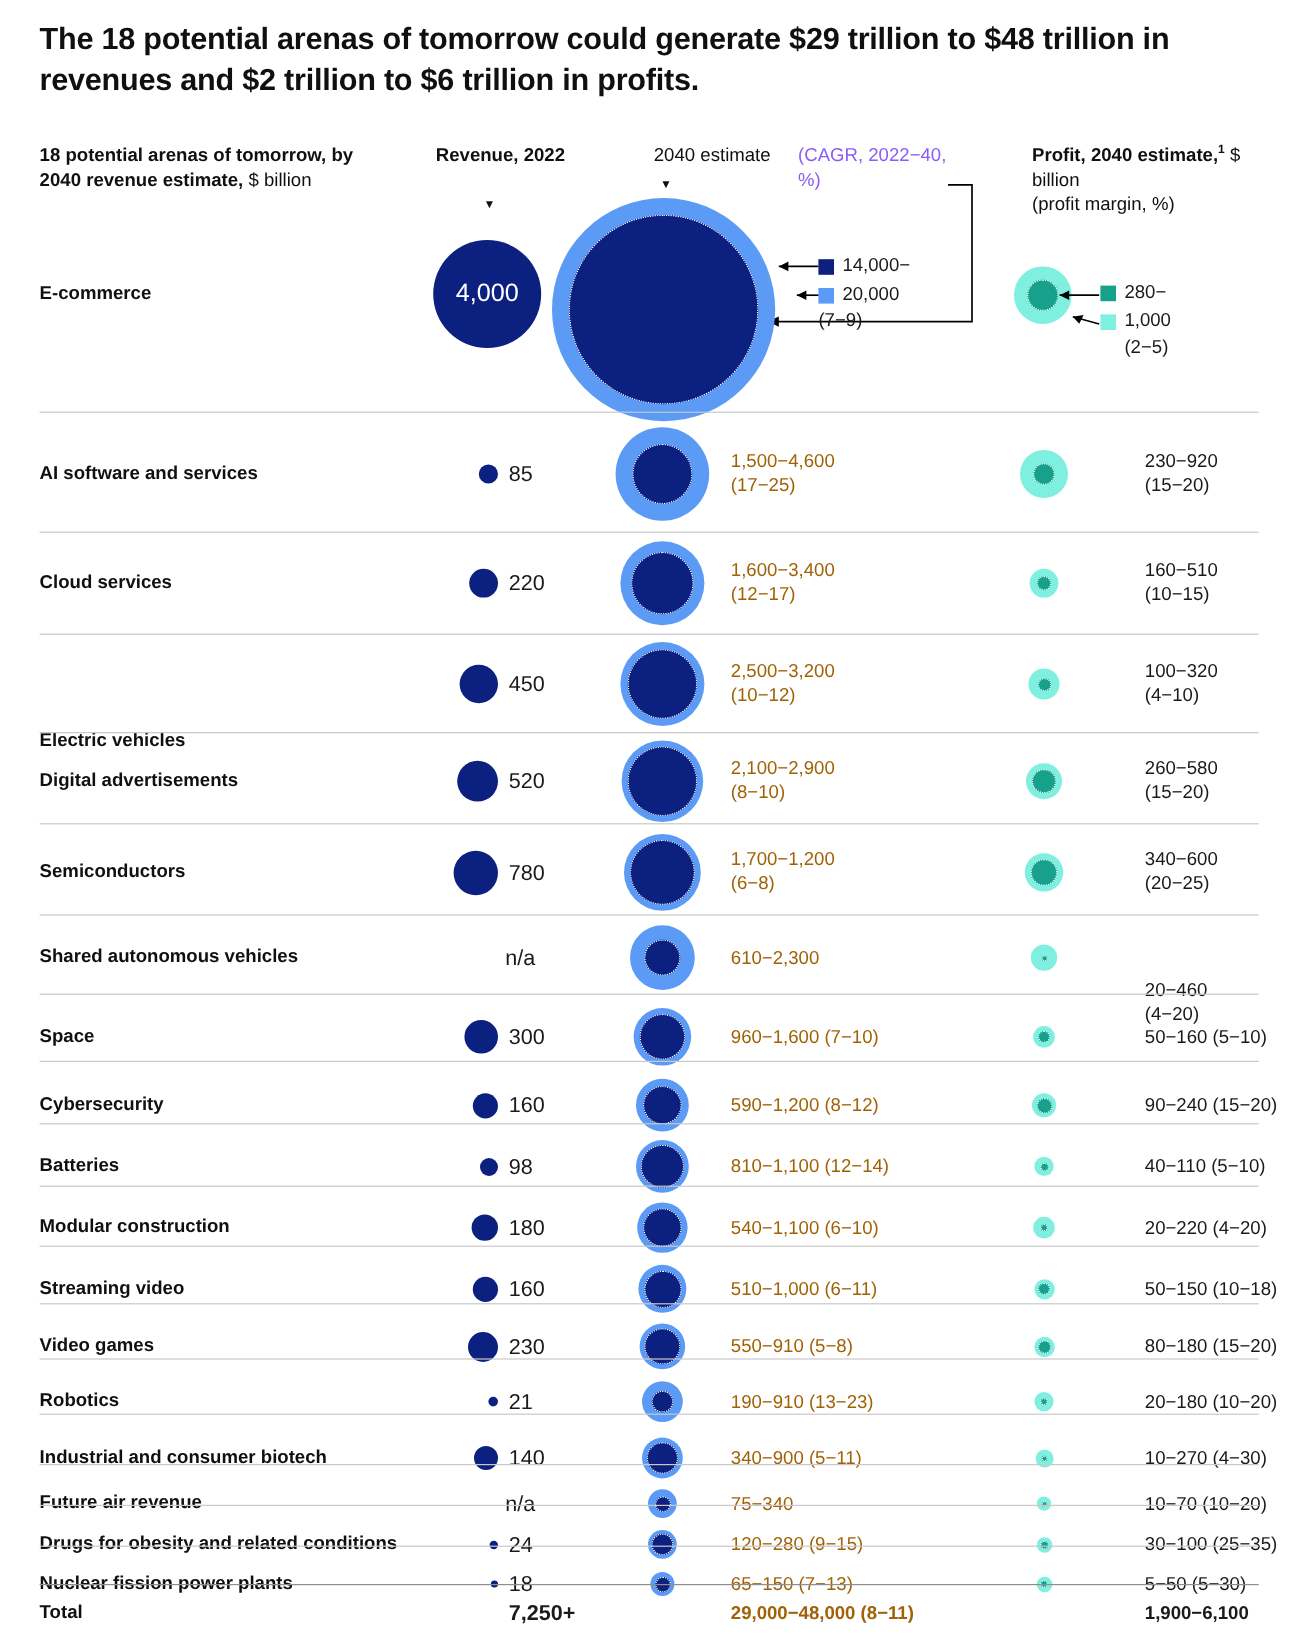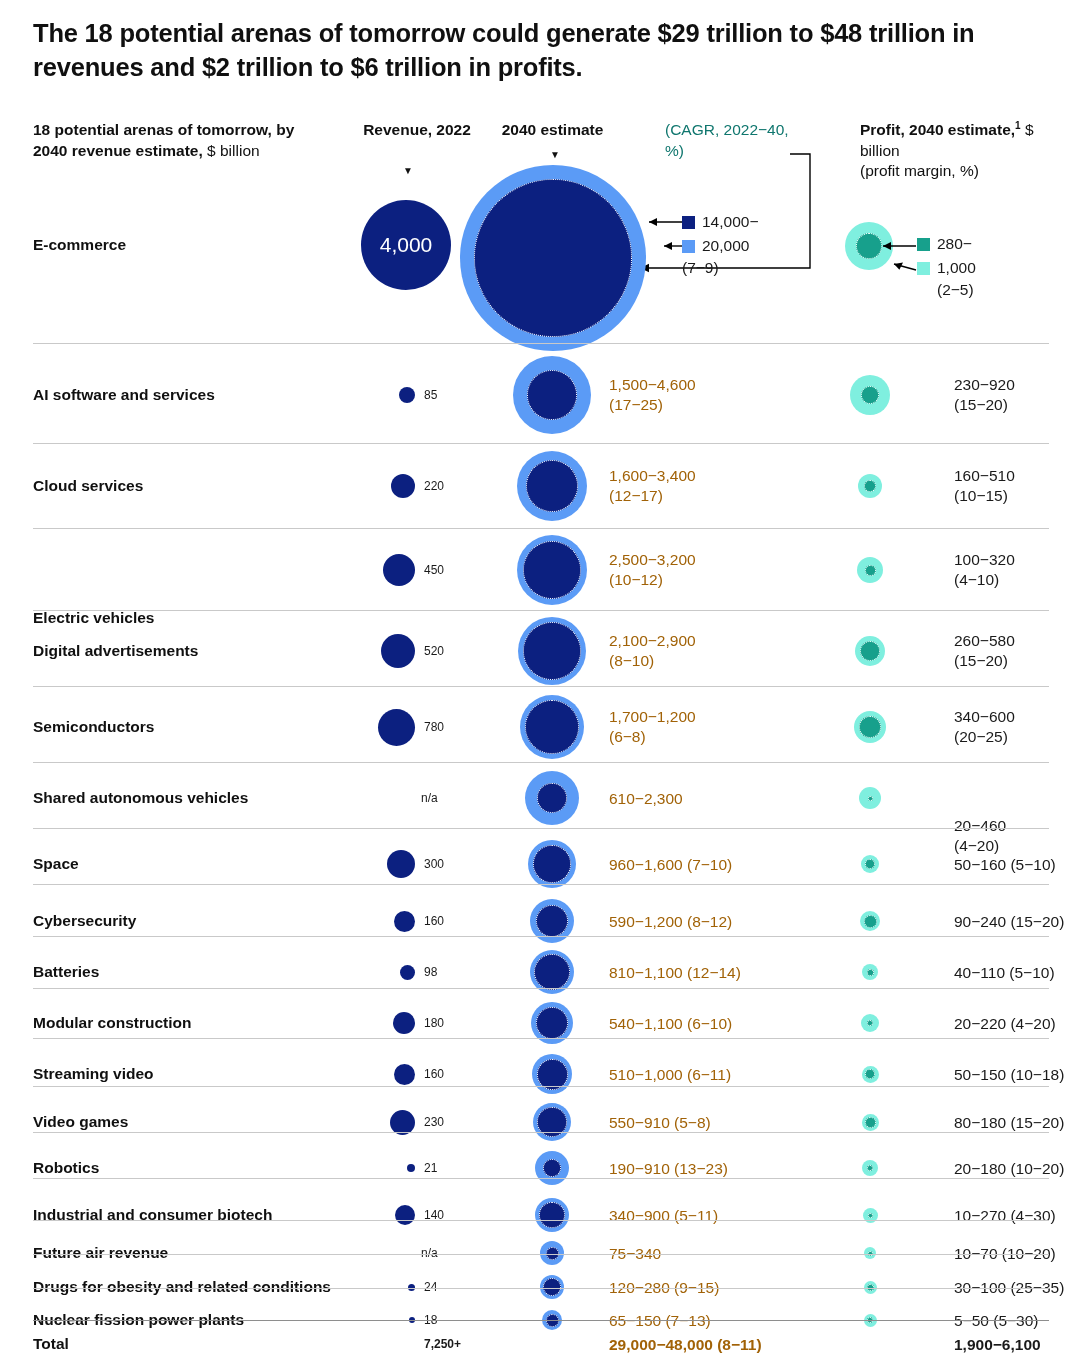--- a/index.html
+++ b/index.html
@@ -17,39 +17,39 @@
     letter-spacing:-0.2px;color:#101010;
   }
 
   
   .colhead{font-size:15.5px;line-height:20.5px;color:#101010;}
   .colhead b{font-weight:700;}
   .colhead .lt{font-weight:400;}
 
   #head-arena{left:33px;top:120px;width:300px;font-weight:700;}
   #head-rev{left:362px;top:120px;width:110px;text-align:center;font-weight:700;}
-  #head-est{left:470px;top:120px;width:165px;text-align:center;font-weight:700;}
-  #head-cagr{left:665px;top:120px;width:140px;font-weight:400;color:#0f766e;}
+  #head-est{left:470px;top:120px;width:165px;text-align:center;font-weight:400;padding-left:41px;}
+  #head-cagr{left:665px;top:120px;width:140px;font-weight:400;color:#8b5cf6;}
   #head-profit{left:860px;top:120px;width:200px;font-weight:700;}
 
   .caret{display:block;font-size:10px;line-height:10px;color:#101010;}
   #caret-rev{left:403px;top:166px;}
   #caret-est{left:550px;top:150px;}
   sup.fn{font-size:10px;font-weight:700;vertical-align:super;line-height:0;}
 
   
   .sep{left:33px;width:1016px;height:1px;background:#c9c9c9;}
   .sep.thick{height:1px;background:#8e8e8e;}
 
   .arena-label{
     left:33px;font-size:15.5px;font-weight:700;color:#101010;
     line-height:18px;white-space:nowrap;
   }
   .rev-num{
-    font-size:12px;color:#1a1a1a;left:424px;width:60px;text-align:left;
+    font-size:18px;color:#1a1a1a;left:424px;width:60px;text-align:left;
     line-height:18px;
   }
   .rev-num.na{left:421px;}
   .est-text{
     font-size:15.5px;color:#a16207;left:609px;width:250px;
     line-height:20px;
   }
   .profit-text{
     font-size:15.5px;color:#1a1a1a;left:906px;width:175px;
     line-height:20px;

